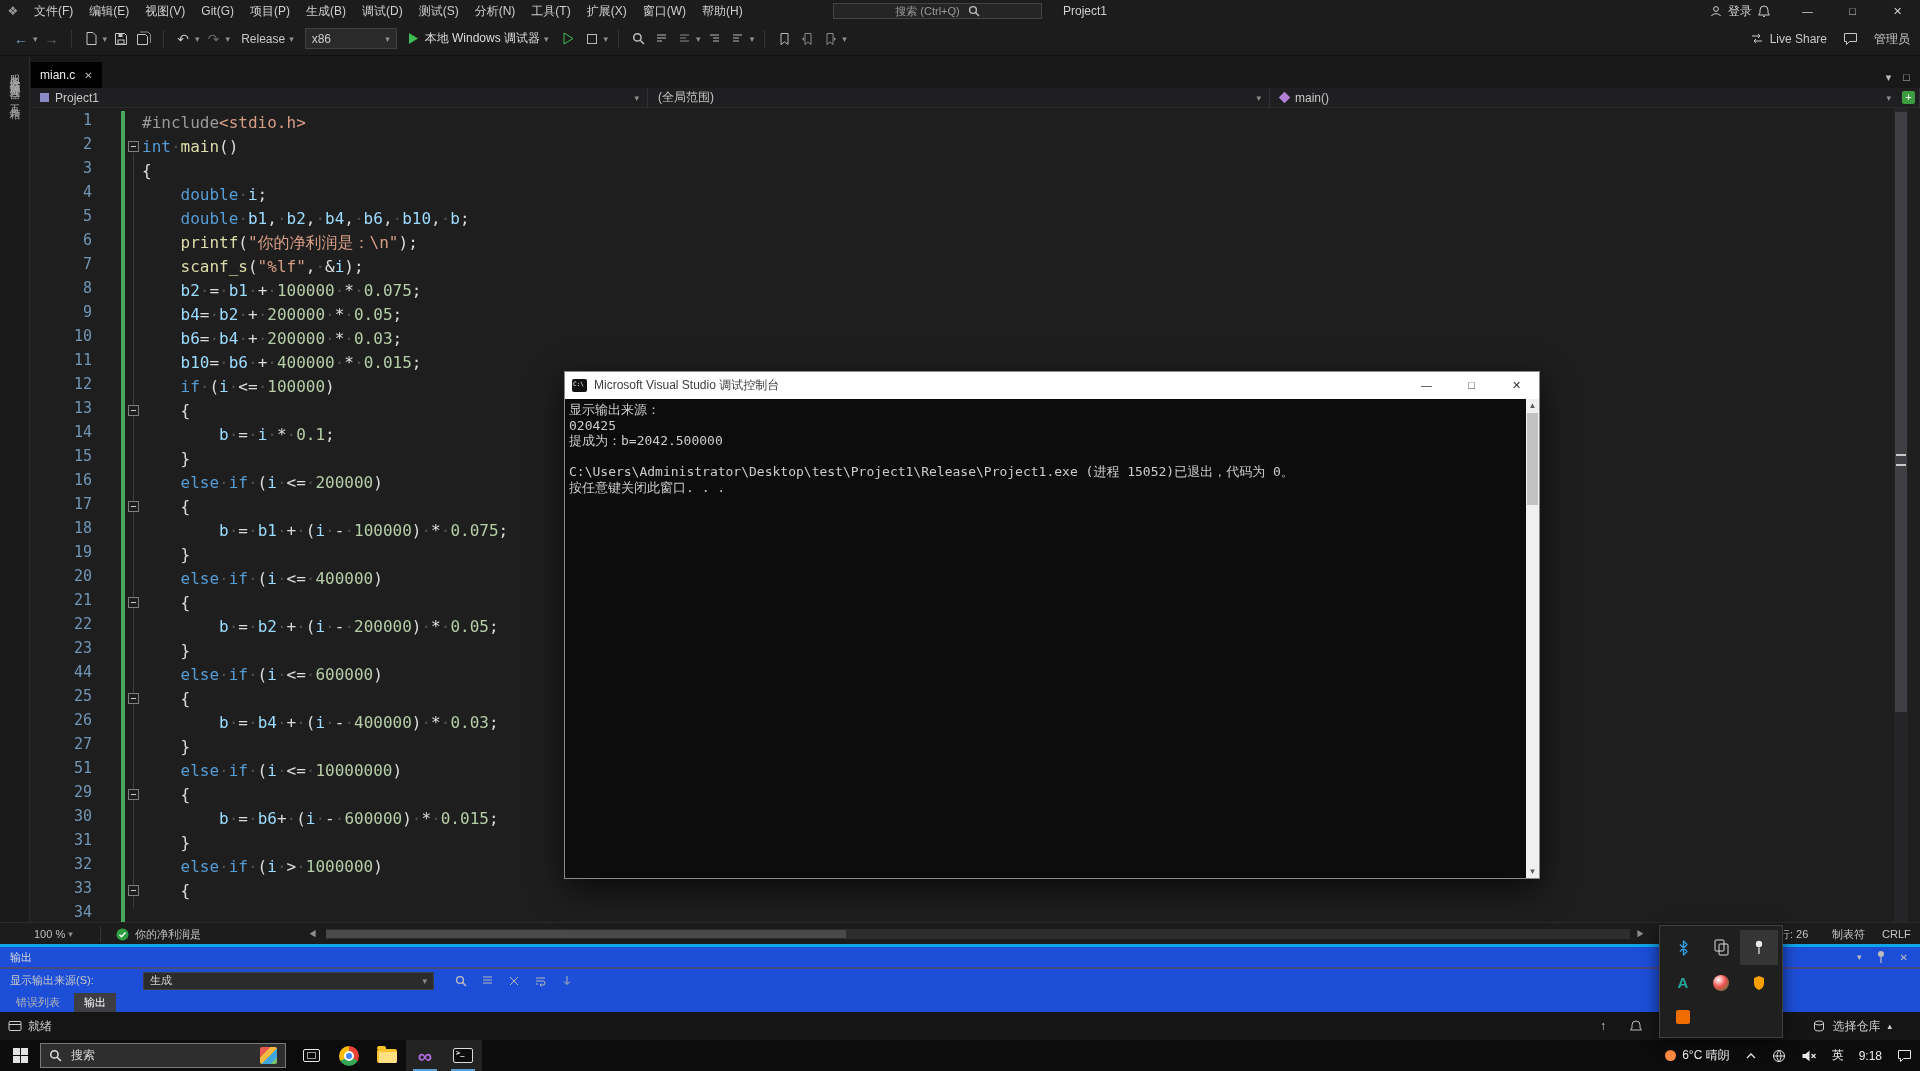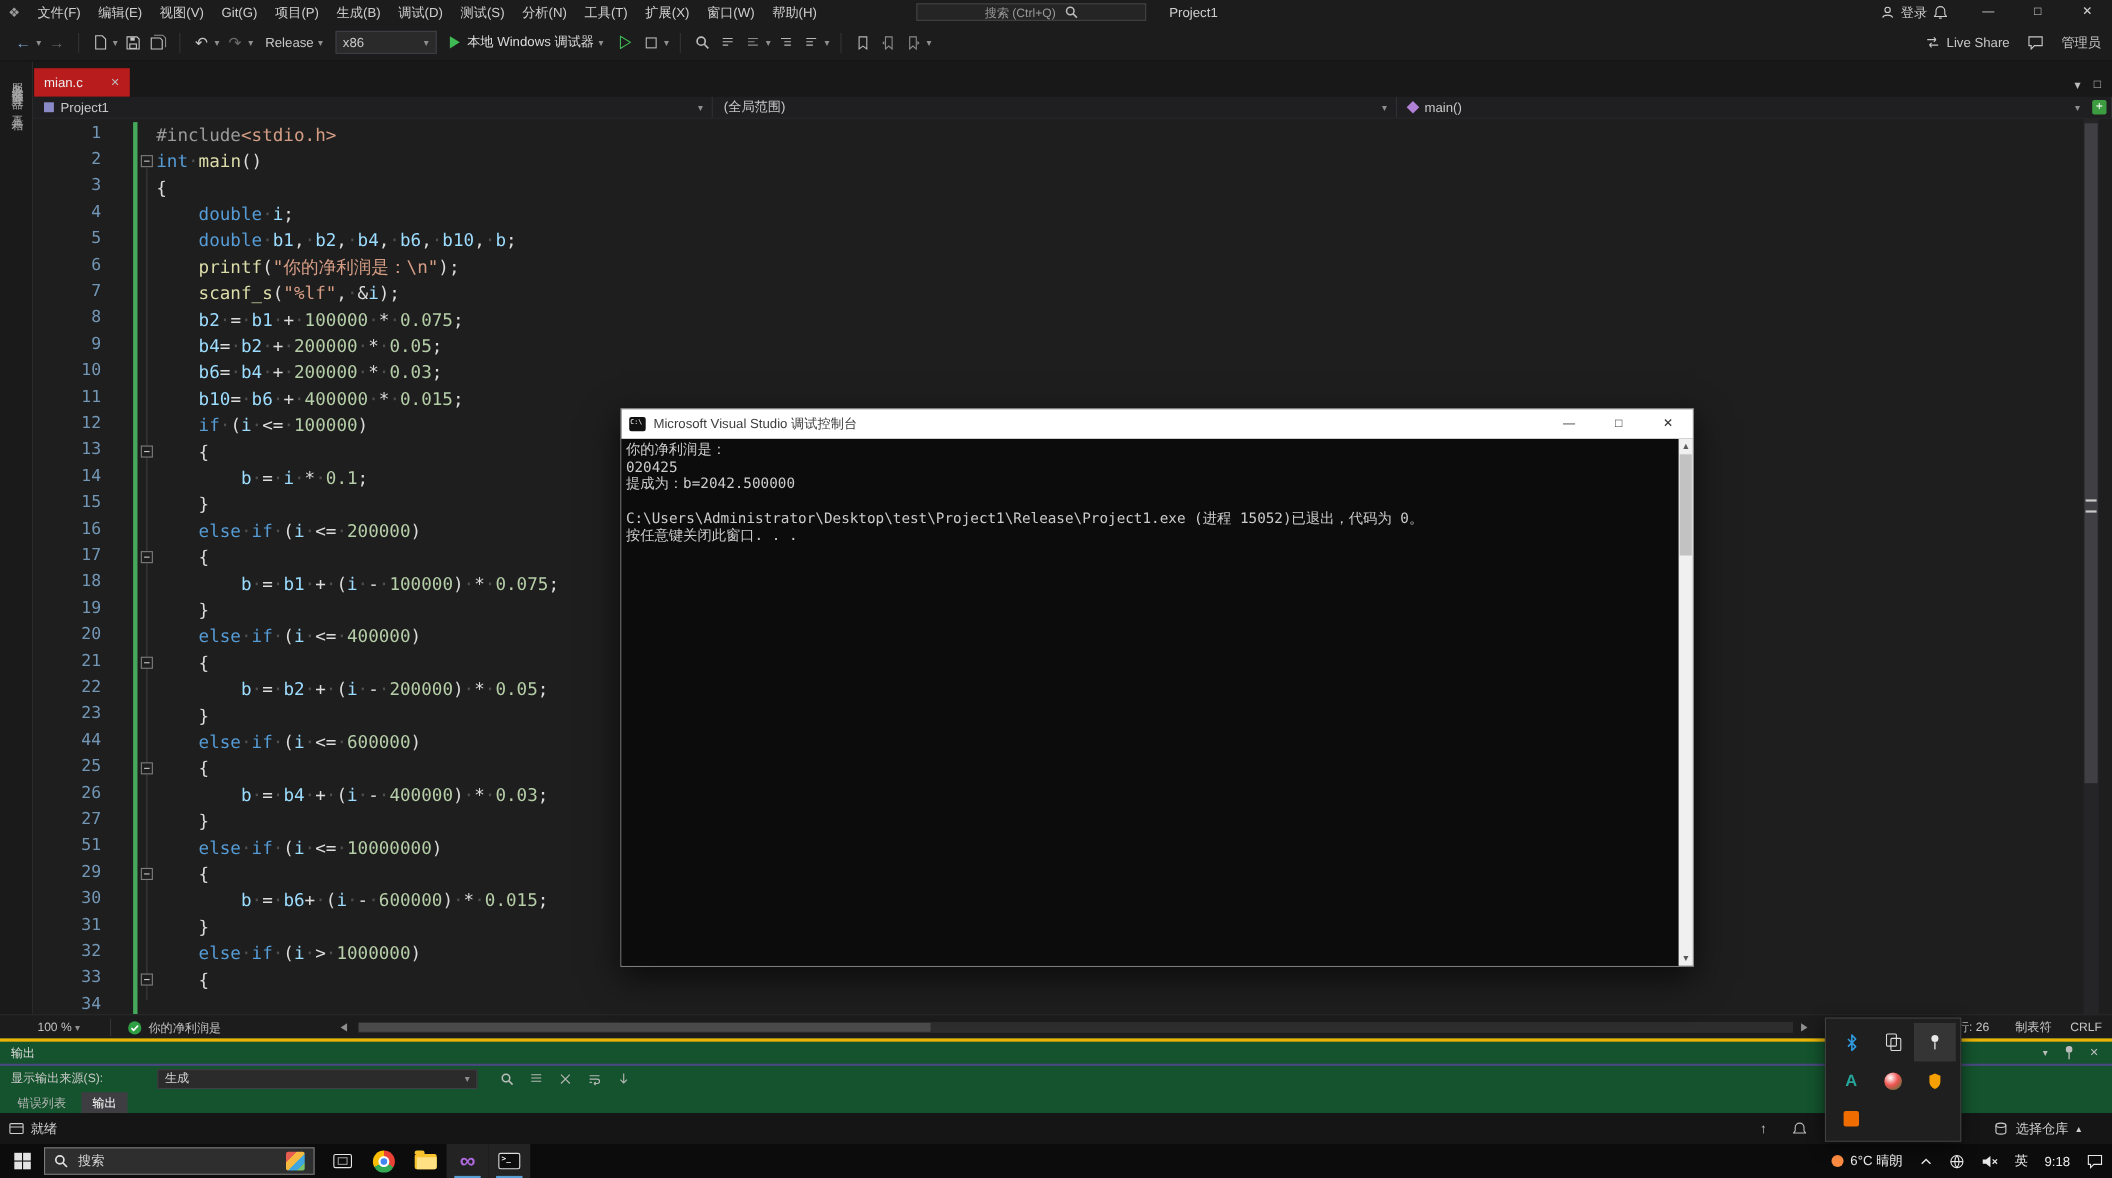--- a/index.html
+++ b/index.html
@@ -25,21 +25,21 @@
   .tbi.dim{color:#6b6b6b}
   .tcaret{color:#8f8f8f;font-size:9px;margin-left:-2px}
   .tsep{width:1px;height:18px;background:#333;margin:0 5px}
   .tdrop{display:flex;align-items:center;gap:6px;padding:0 6px;color:#c8c8c8;font-size:12px}
   #platform-dd{width:92px;height:21px;background:#2a2a2b;border:1px solid #3f3f46;display:flex;align-items:center;padding:0 6px;justify-content:space-between}
   #debug-btn{display:flex;align-items:center;gap:6px;padding:0 6px;color:#dcdcdc}
   #toolbar-right{position:absolute;right:10px;top:22px;height:34px;display:flex;align-items:center;gap:16px;color:#c8c8c8}
 
   
   #tabstrip{position:absolute;top:56px;left:30px;right:0;height:32px;background:#181818}
-  #doc-tab{position:absolute;left:1px;bottom:0;height:26px;background:#b91c1c;display:flex;align-items:center;padding:0 9px;gap:25px;color:#ececec;font-size:12px}
+  #doc-tab{position:absolute;left:1px;bottom:0;height:26px;background:#000000;display:flex;align-items:center;padding:0 9px;gap:9px;color:#ececec;font-size:12px}
   .tab-close{color:#bdbdbd;font-size:10px}
   #tabstrip-icons{position:absolute;right:10px;bottom:4px;display:flex;gap:12px;color:#bdbdbd;font-size:11px}
 
   
   #navbar{position:absolute;top:88px;left:30px;right:0;height:20px;background:#1f1f21;border-bottom:1px solid #2a2a2a;display:flex;font-size:12px;color:#c8c8c8}
   .nav-sec{position:relative;display:flex;align-items:center;gap:6px;padding:0 10px;border-right:1px solid #303034}
   .nav-sec .ncaret{position:absolute;right:8px;font-size:9px;color:#8f8f8f}
   #nav-proj{width:618px}#nav-scope{width:622px}#nav-member{flex:1}
   .cube{width:9px;height:9px;background:#8a8ac6}
   .cube.m{background:#b180d7;transform:rotate(45deg) scale(.9)}
@@ -71,21 +71,21 @@
   #edbar .zoom{position:absolute;left:34px;top:0;line-height:22px;display:flex;gap:5px;}
   #edbar .vsep{position:absolute;left:100px;top:3px;width:1px;height:16px;background:#333}
   #health{position:absolute;left:116px;top:0;height:22px;display:flex;align-items:center;gap:6px}
   #h-left-arrow{position:absolute;left:308px;line-height:22px;font-size:9px;color:#8f8f8f}
   #h-track{position:absolute;left:326px;top:6px;width:1304px;height:10px;background:#2d2d2d}
   #h-thumb{position:absolute;left:0;top:1px;width:520px;height:8px;background:#4a4a4a}
   #h-right-arrow{position:absolute;left:1636px;line-height:22px;font-size:9px;color:#8f8f8f}
   .edinfo{position:absolute;top:0;line-height:22px;color:#c8c8c8}
 
   
-  #outpanel{position:absolute;top:944px;left:0;width:1920px;height:68px;background:#14532d;border-top:3px solid #eab308}
+  #outpanel{position:absolute;top:944px;left:0;width:1920px;height:68px;background:#1d4ed8;border-top:3px solid #0ea5e9}
   #out-header{position:relative;height:22px;border-bottom:2px solid #4a4880;display:flex;align-items:center}
   #out-title{padding-left:10px;font-size:11px;color:#dadada}
   #out-hicons{position:absolute;right:12px;display:flex;gap:14px;align-items:center;color:#bdbdbd}
   #out-src{position:relative;height:23px;display:flex;align-items:center}
   #out-src-label{padding-left:10px;font-size:11px;color:#c8c8c8}
   #out-dd{position:absolute;left:143px;width:291px;height:18px;background:#2b2b2b;border:1px solid #3f3f46;display:flex;align-items:center;justify-content:space-between;padding:0 6px;font-size:11px;color:#d6d6d6}
   #out-icons{position:absolute;left:455px;display:flex;gap:14px;align-items:center}
   #out-tabs{display:flex;gap:4px;padding-left:6px;height:20px;align-items:center}
   .out-tab{padding:2px 10px;font-size:11px;color:#b5b5b5}
   .out-tab.active{background:#3e3e42;color:#fff}
@@ -618,21 +618,21 @@
     <div id="con-titlebar">
       <span id="con-icon"></span>
       <span id="con-title">Microsoft Visual Studio 调试控制台</span>
       <div id="con-controls">
         <span class="cbtn">—</span>
         <span class="cbtn">□</span>
         <span class="cbtn">✕</span>
       </div>
     </div>
     <div id="con-body">
-        <div class="console-line">你的净利润是：</div>
+        <div class="console-line">显示输出来源：</div>
         <div class="console-line">020425</div>
         <div class="console-line">提成为：b=2042.500000</div>
         <div class="console-line">&nbsp;</div>
         <div class="console-line">C:\Users\Administrator\Desktop\test\Project1\Release\Project1.exe (进程 15052)已退出，代码为 0。</div>
         <div class="console-line">按任意键关闭此窗口. . .</div>
       </div>
     <div id="con-scroll">
       <span class="arr" style="top:0">▲</span>
       <div id="con-thumb"></div>
       <span class="arr" style="bottom:0">▼</span>

